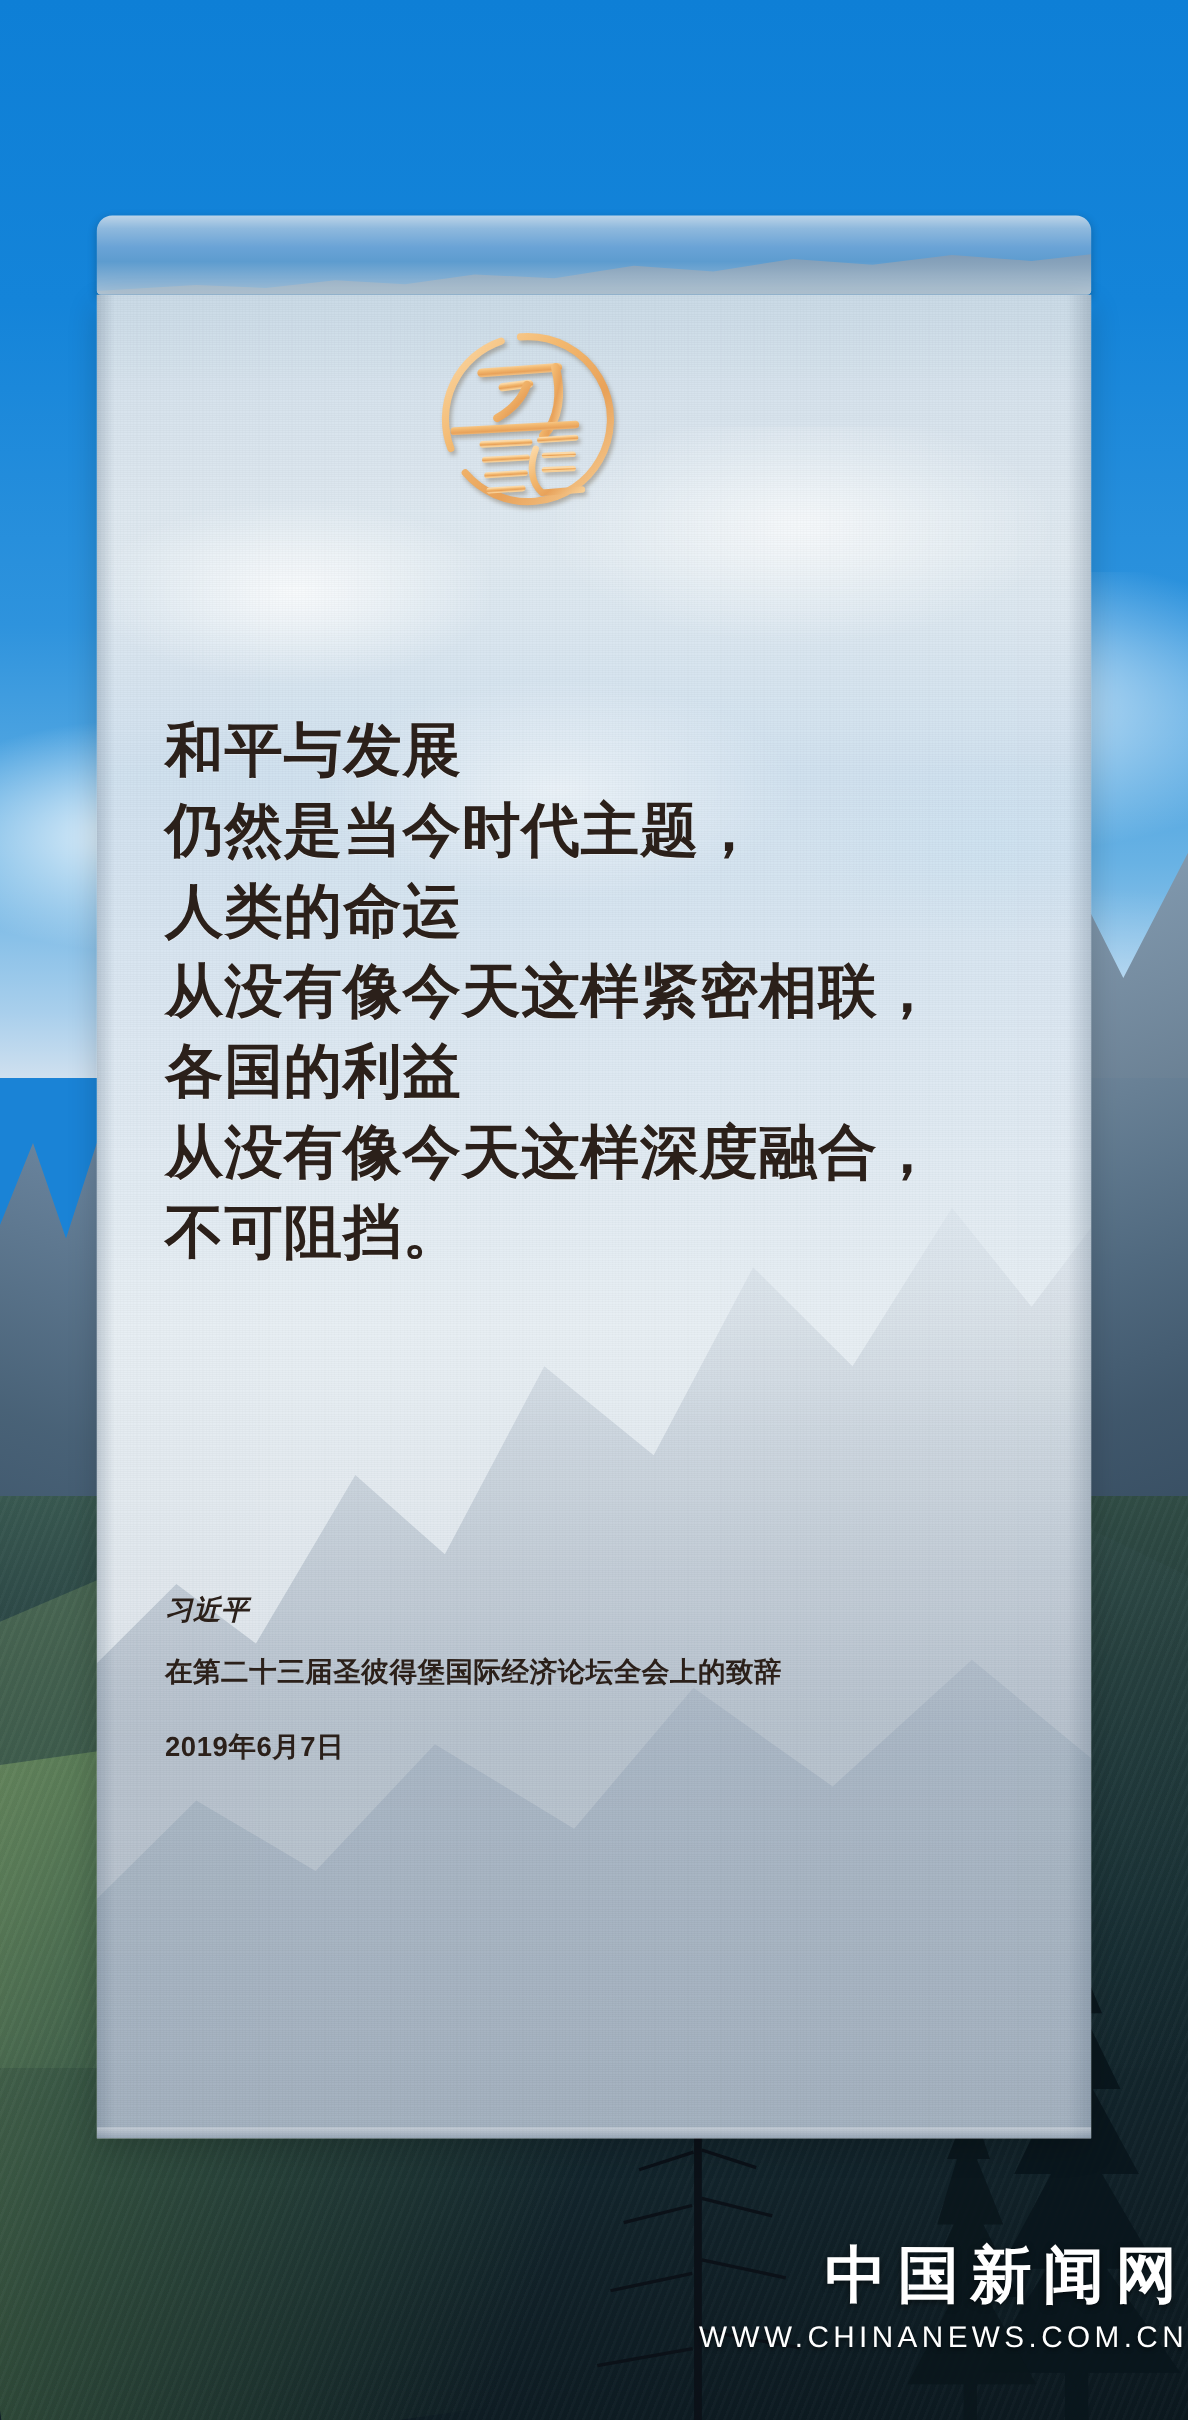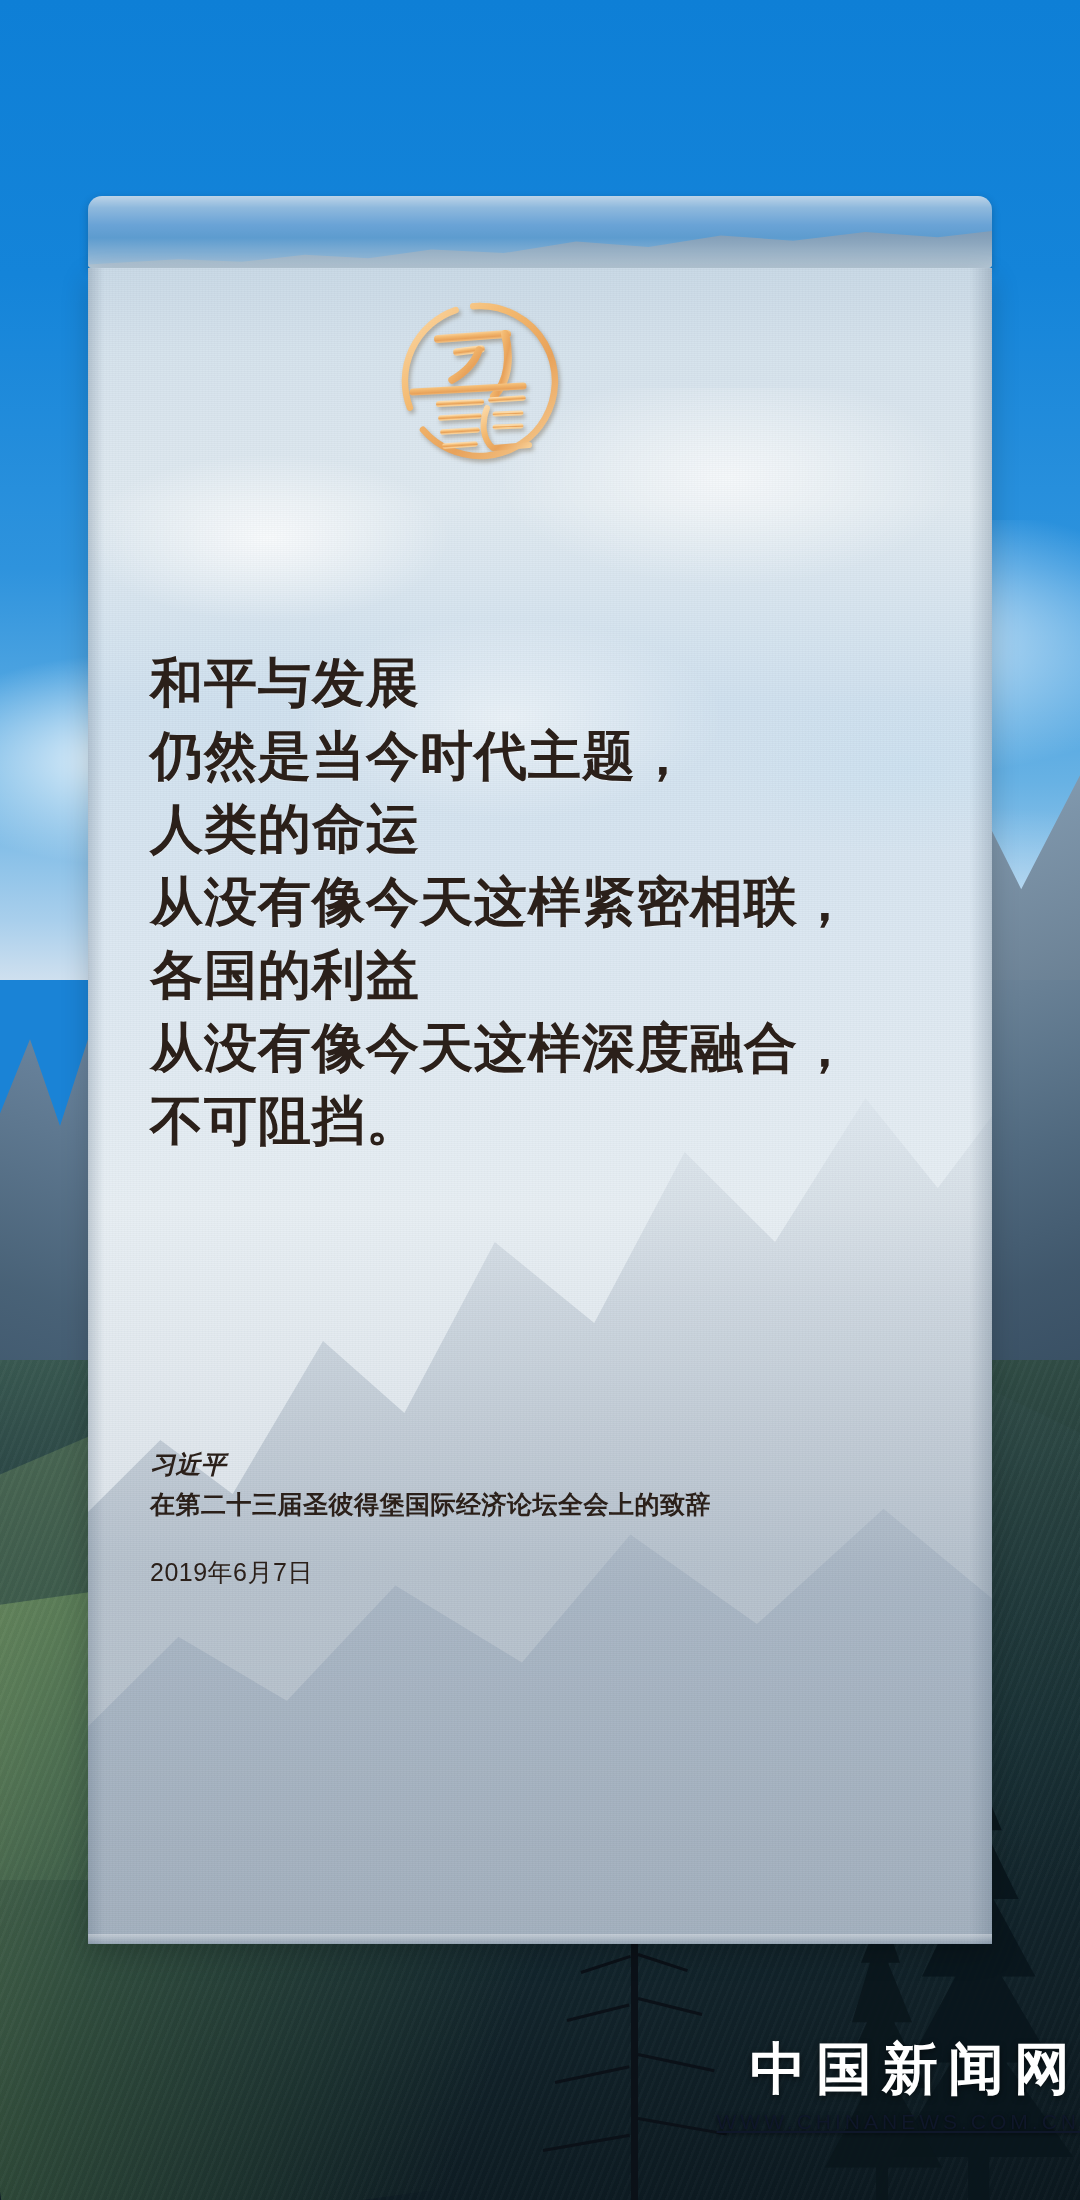--- a/index.html
+++ b/index.html
@@ -159,37 +159,36 @@
     line-height:73px;
     font-weight:700;
     letter-spacing:1px;
     white-space:nowrap;
     text-shadow:0 1px 0 rgba(255,255,255,.35);
   }
 
   
   .attrib{position:absolute;left:62px;top:1176px;width:800px;color:#2b201a;}
   .attrib-name{font-size:25px;font-weight:700;line-height:40px;letter-spacing:.5px;font-style:italic;}
-  .attrib-occasion{font-size:25px;font-weight:700;line-height:40px;letter-spacing:.5px;}
-  .attrib-date{font-size:25px;font-weight:400;line-height:40px;margin-top:28px;letter-spacing:.5px;}
+  .attrib-occasion{font-size:25px;font-weight:700;line-height:40px;letter-spacing:.5px;margin-top:16px;}
+  .attrib-date{font-size:25px;font-weight:700;line-height:40px;margin-top:28px;letter-spacing:.5px;}
 
   
   .brand{
     position:absolute;left:0;top:2040px;width:1080px;text-align:right;
   }
   .brand-name{
     color:#fff;font-size:56px;font-weight:700;letter-spacing:10px;
     font-family:"DejaVu Serif","Liberation Serif",serif;
     text-shadow:0 2px 6px rgba(0,0,0,.55);
     line-height:1;
   }
   .brand-url{
-    margin-top:14px;color:#0f172a;font-size:21px;letter-spacing:4px;
+    margin-top:14px;color:#ffffff;font-size:27px;letter-spacing:4px;
     text-shadow:0 1px 4px rgba(0,0,0,.6);
-    text-decoration:underline;
   }
 </style>
 </head>
 <body>
 
 <div class="poster">
 
   <div class="bg-sky"></div>
   <div class="bg-clouds"></div>
   <div class="bg-peak-right"></div>

